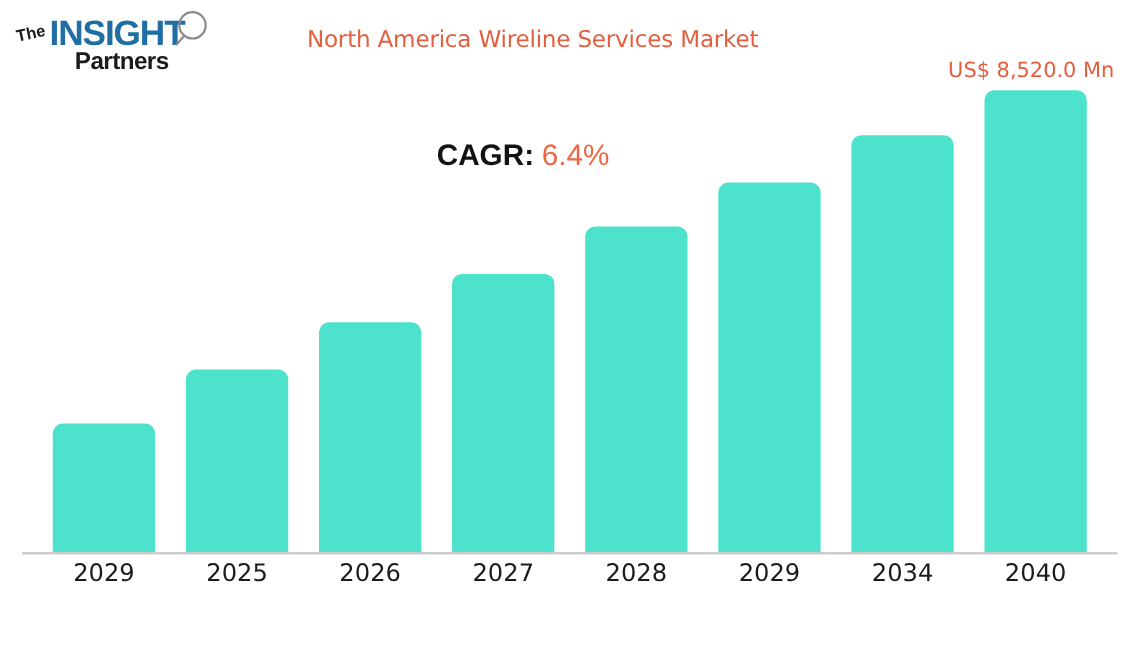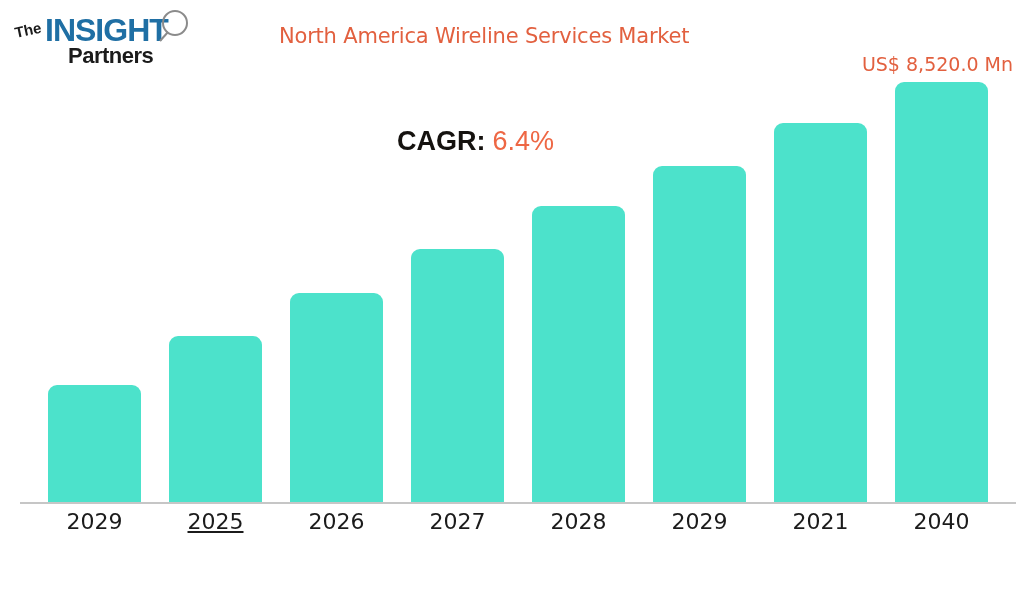--- a/index.html
+++ b/index.html
@@ -145,26 +145,26 @@
         <div class="bar" title="2028: 7109.5 US$ Mn" style="left: 532px; width: 93px; height: 296px; background: rgb(76, 226, 203);"></div>
         <div class="bar" title="2029: 7564.5 US$ Mn" style="left: 653px; width: 93px; height: 336px; background: rgb(76, 226, 203);"></div>
         <div class="bar" title="2030: 8048.5 US$ Mn" style="left: 774px; width: 93px; height: 379px; background: rgb(76, 226, 203);"></div>
         <div class="bar" title="2031: 8520 US$ Mn" style="left: 895px; width: 93px; height: 420px; background: rgb(76, 226, 203);"></div>
       </div>
 
     <div id="axis-line"></div>
 
     <div id="xlabels-container">
         <div class="x-label" style="left: 48px; width: 93px;">2029</div>
-        <div class="x-label" style="left: 169px; width: 93px; text-decoration: underline;">2025</div>
+        <div class="x-label" style="left: 169px; width: 93px;">2025</div>
         <div class="x-label" style="left: 290px; width: 93px;">2026</div>
         <div class="x-label" style="left: 411px; width: 93px;">2027</div>
         <div class="x-label" style="left: 532px; width: 93px;">2028</div>
         <div class="x-label" style="left: 653px; width: 93px;">2029</div>
-        <div class="x-label" style="left: 774px; width: 93px;">2021</div>
+        <div class="x-label" style="left: 774px; width: 93px;">2034</div>
         <div class="x-label" style="left: 895px; width: 93px;">2040</div>
       </div>
 
     <div class="value-label" id="value-last">US$ 8,520.0 Mn</div>
   </div>
 
   <div id="cagr-block">
     <span id="cagr-label">CAGR:</span><span id="cagr-value">6.4%</span>
   </div>
 

